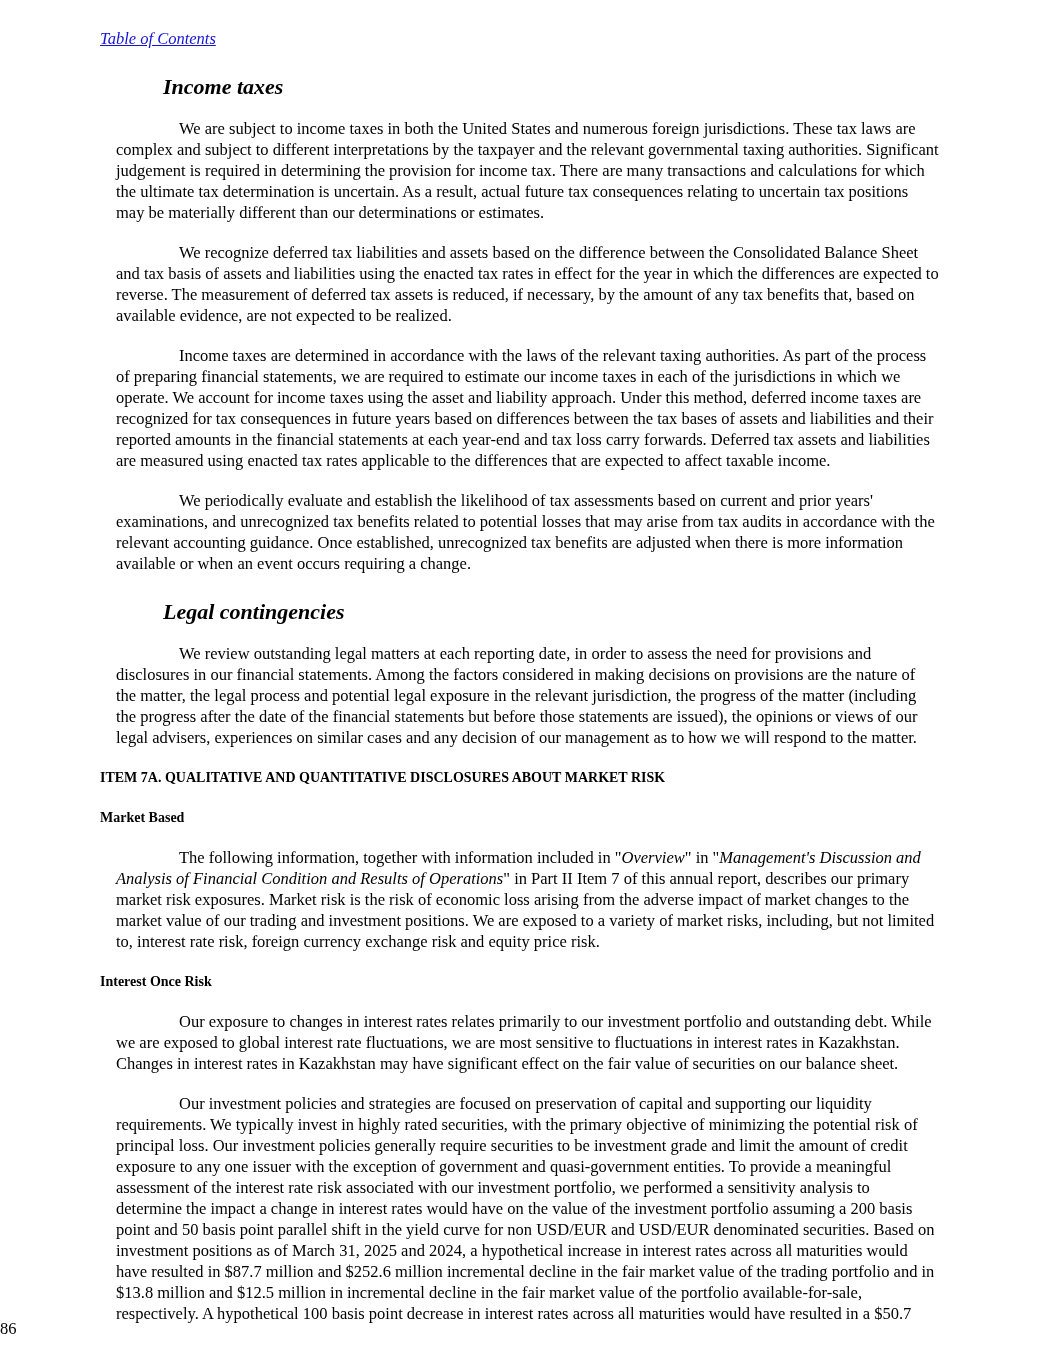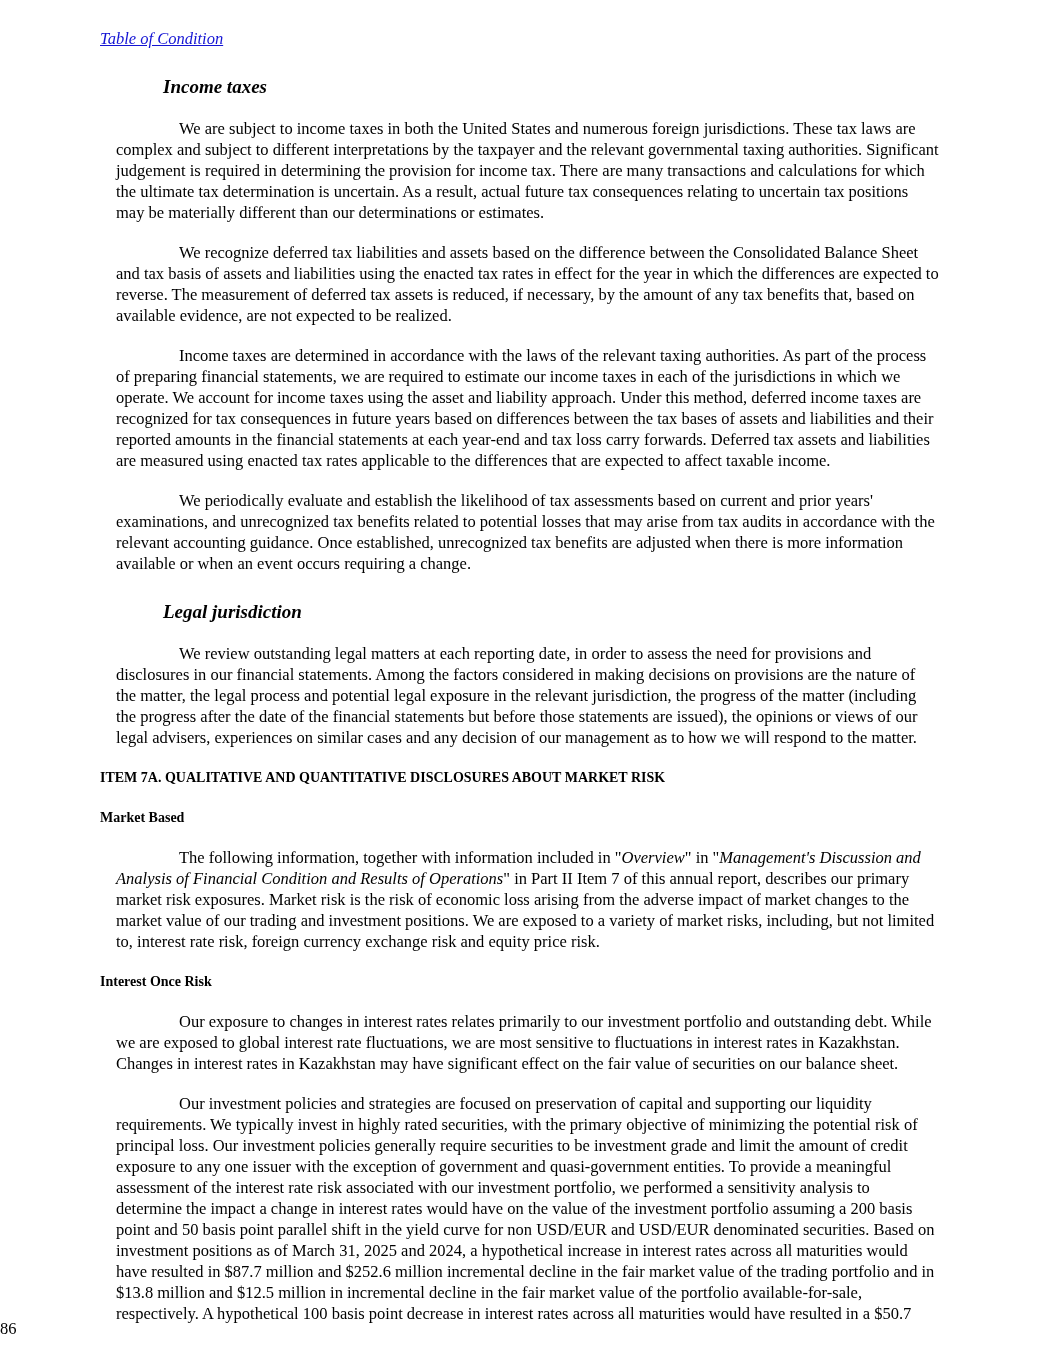--- a/index.html
+++ b/index.html
@@ -27,54 +27,54 @@
   }
   p.body {
     margin: 19px 16px;
     text-indent: 63px;
     text-align: left;
   }
   .sub-heading {
     margin: 27px 0 21px 63px;
     font-weight: bold;
     font-style: italic;
-    font-size: 19px;
+    font-size: 22px;
   }
   .main-heading {
     margin: 19px 0 17px 0;
     font-weight: bold;
     font-size: 14px;
   }
   .italic { font-style: italic; text-align: center; }
   .pagenum {
     position: absolute;
     left: 0;
     bottom: 26px;
     width: 100%;
     text-align: left;
   }
 </style>
 </head>
 <body>
 
 <div class="page">
 
-  <a href="#" class="toc-link">Table of Condition</a>
+  <a href="#" class="toc-link">Table of Contents</a>
 
   <div class="sub-heading">Income taxes</div>
 
   <p class="body">We are subject to income taxes in both the United States and numerous foreign jurisdictions. These tax laws are complex and subject to different interpretations by the taxpayer and the relevant governmental taxing authorities. Significant judgement is required in determining the provision for income tax. There are many transactions and calculations for which the ultimate tax determination is uncertain. As a result, actual future tax consequences relating to uncertain tax positions may be materially different than our determinations or estimates.</p>
 
   <p class="body">We recognize deferred tax liabilities and assets based on the difference between the Consolidated Balance Sheet and tax basis of assets and liabilities using the enacted tax rates in effect for the year in which the differences are expected to reverse. The measurement of deferred tax assets is reduced, if necessary, by the amount of any tax benefits that, based on available evidence, are not expected to be realized.</p>
 
   <p class="body">Income taxes are determined in accordance with the laws of the relevant taxing authorities. As part of the process of preparing financial statements, we are required to estimate our income taxes in each of the jurisdictions in which we operate. We account for income taxes using the asset and liability approach. Under this method, deferred income taxes are recognized for tax consequences in future years based on differences between the tax bases of assets and liabilities and their reported amounts in the financial statements at each year-end and tax loss carry forwards. Deferred tax assets and liabilities are measured using enacted tax rates applicable to the differences that are expected to affect taxable income.</p>
 
   <p class="body">We periodically evaluate and establish the likelihood of tax assessments based on current and prior years' examinations, and unrecognized tax benefits related to potential losses that may arise from tax audits in accordance with the relevant accounting guidance. Once established, unrecognized tax benefits are adjusted when there is more information available or when an event occurs requiring a change.</p>
 
-  <div class="sub-heading">Legal jurisdiction</div>
+  <div class="sub-heading">Legal contingencies</div>
 
   <p class="body">We review outstanding legal matters at each reporting date, in order to assess the need for provisions and disclosures in our financial statements. Among the factors considered in making decisions on provisions are the nature of the matter, the legal process and potential legal exposure in the relevant jurisdiction, the progress of the matter (including the progress after the date of the financial statements but before those statements are issued), the opinions or views of our legal advisers, experiences on similar cases and any decision of our management as to how we will respond to the matter.</p>
 
   <div class="main-heading">ITEM 7A. QUALITATIVE AND QUANTITATIVE DISCLOSURES ABOUT MARKET RISK</div>
 
   <div class="main-heading">Market Based</div>
 
   <p class="body"><span>The following information, together with information included in "</span><span class="italic">Overview</span><span>" in "</span><span class="italic">Management's Discussion and Analysis of Financial Condition and Results of Operations</span><span>" in Part II Item 7 of this annual report, describes our primary market risk exposures. Market risk is the risk of economic loss arising from the adverse impact of market changes to the market value of our trading and investment positions. We are exposed to a variety of market risks, including, but not limited to, interest rate risk, foreign currency exchange risk and equity price risk.</span></p>
 
   <div class="main-heading">Interest Once Risk</div>

